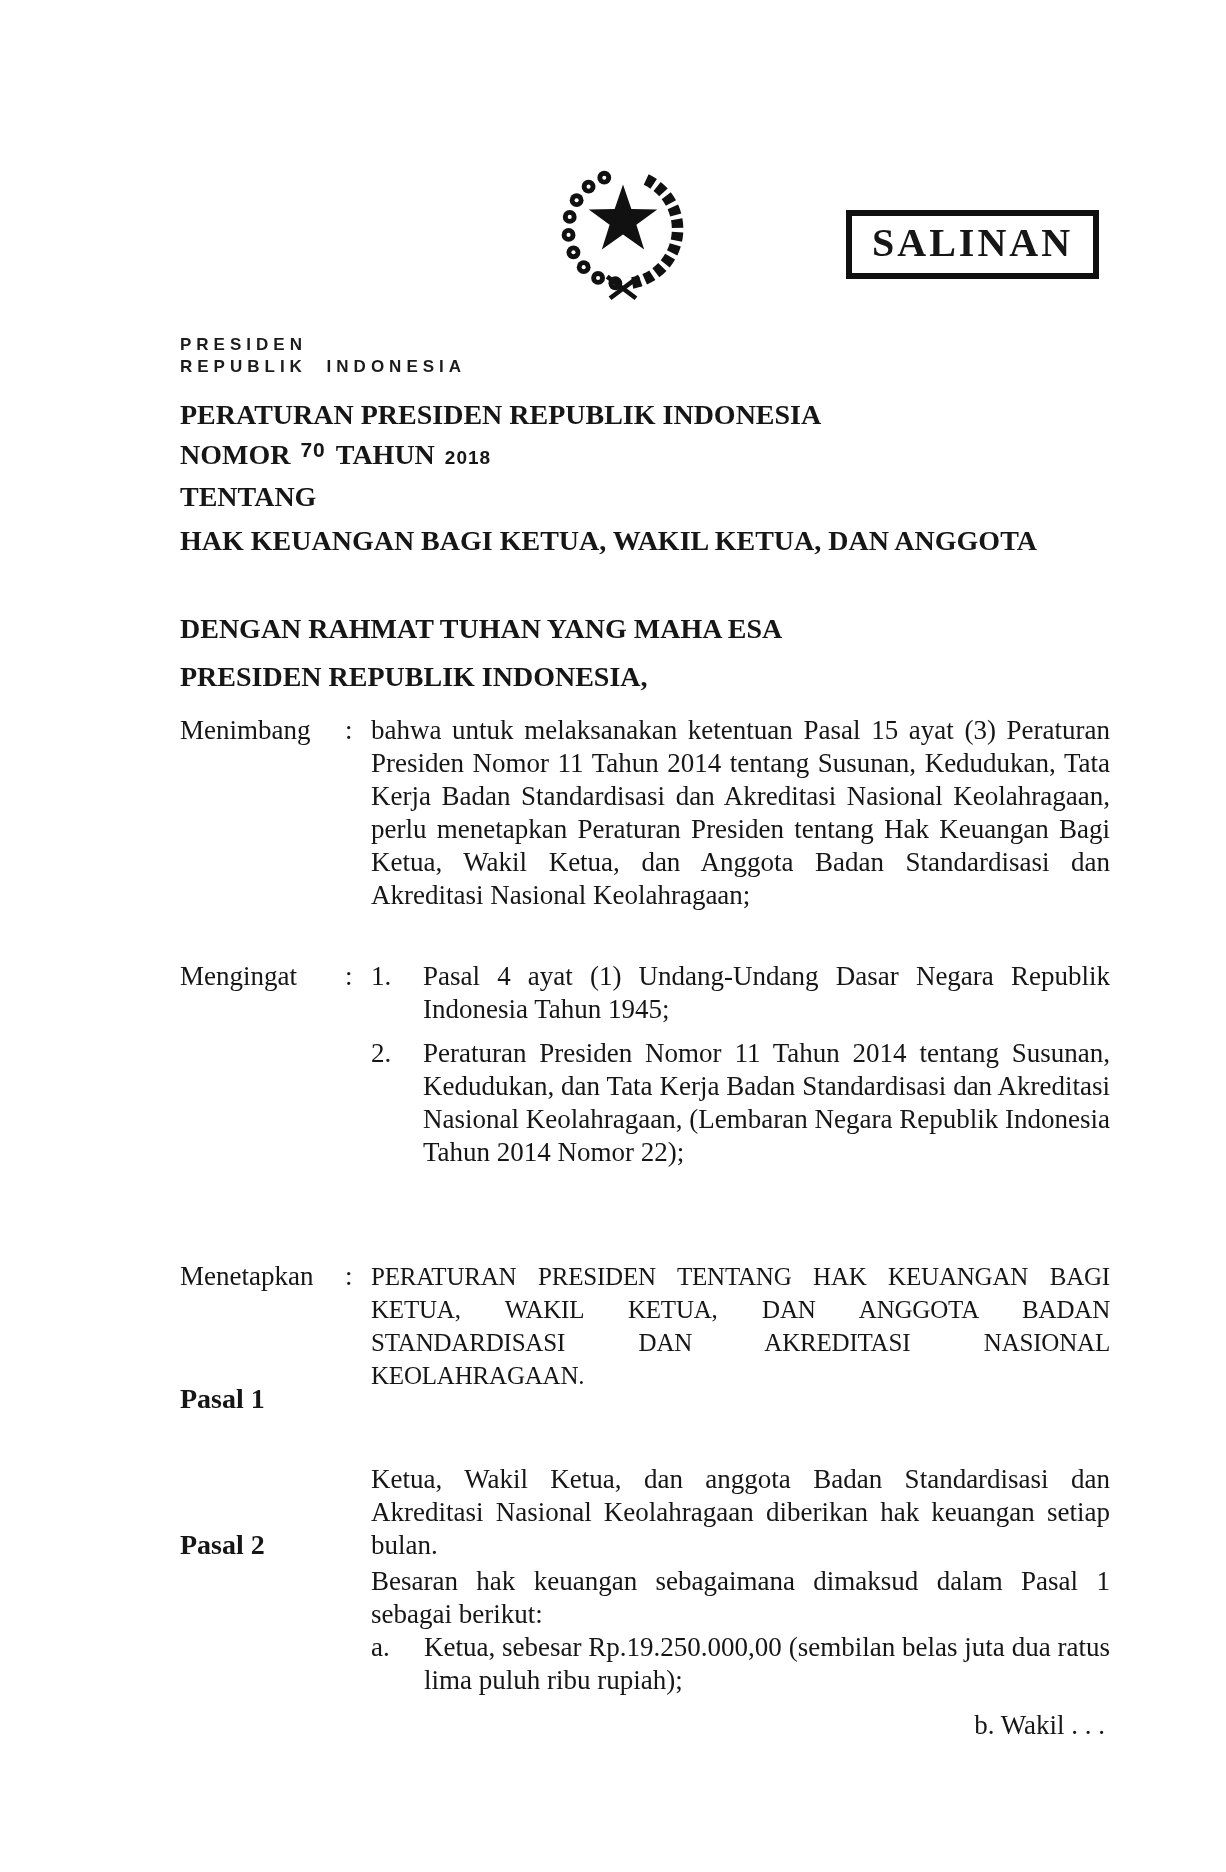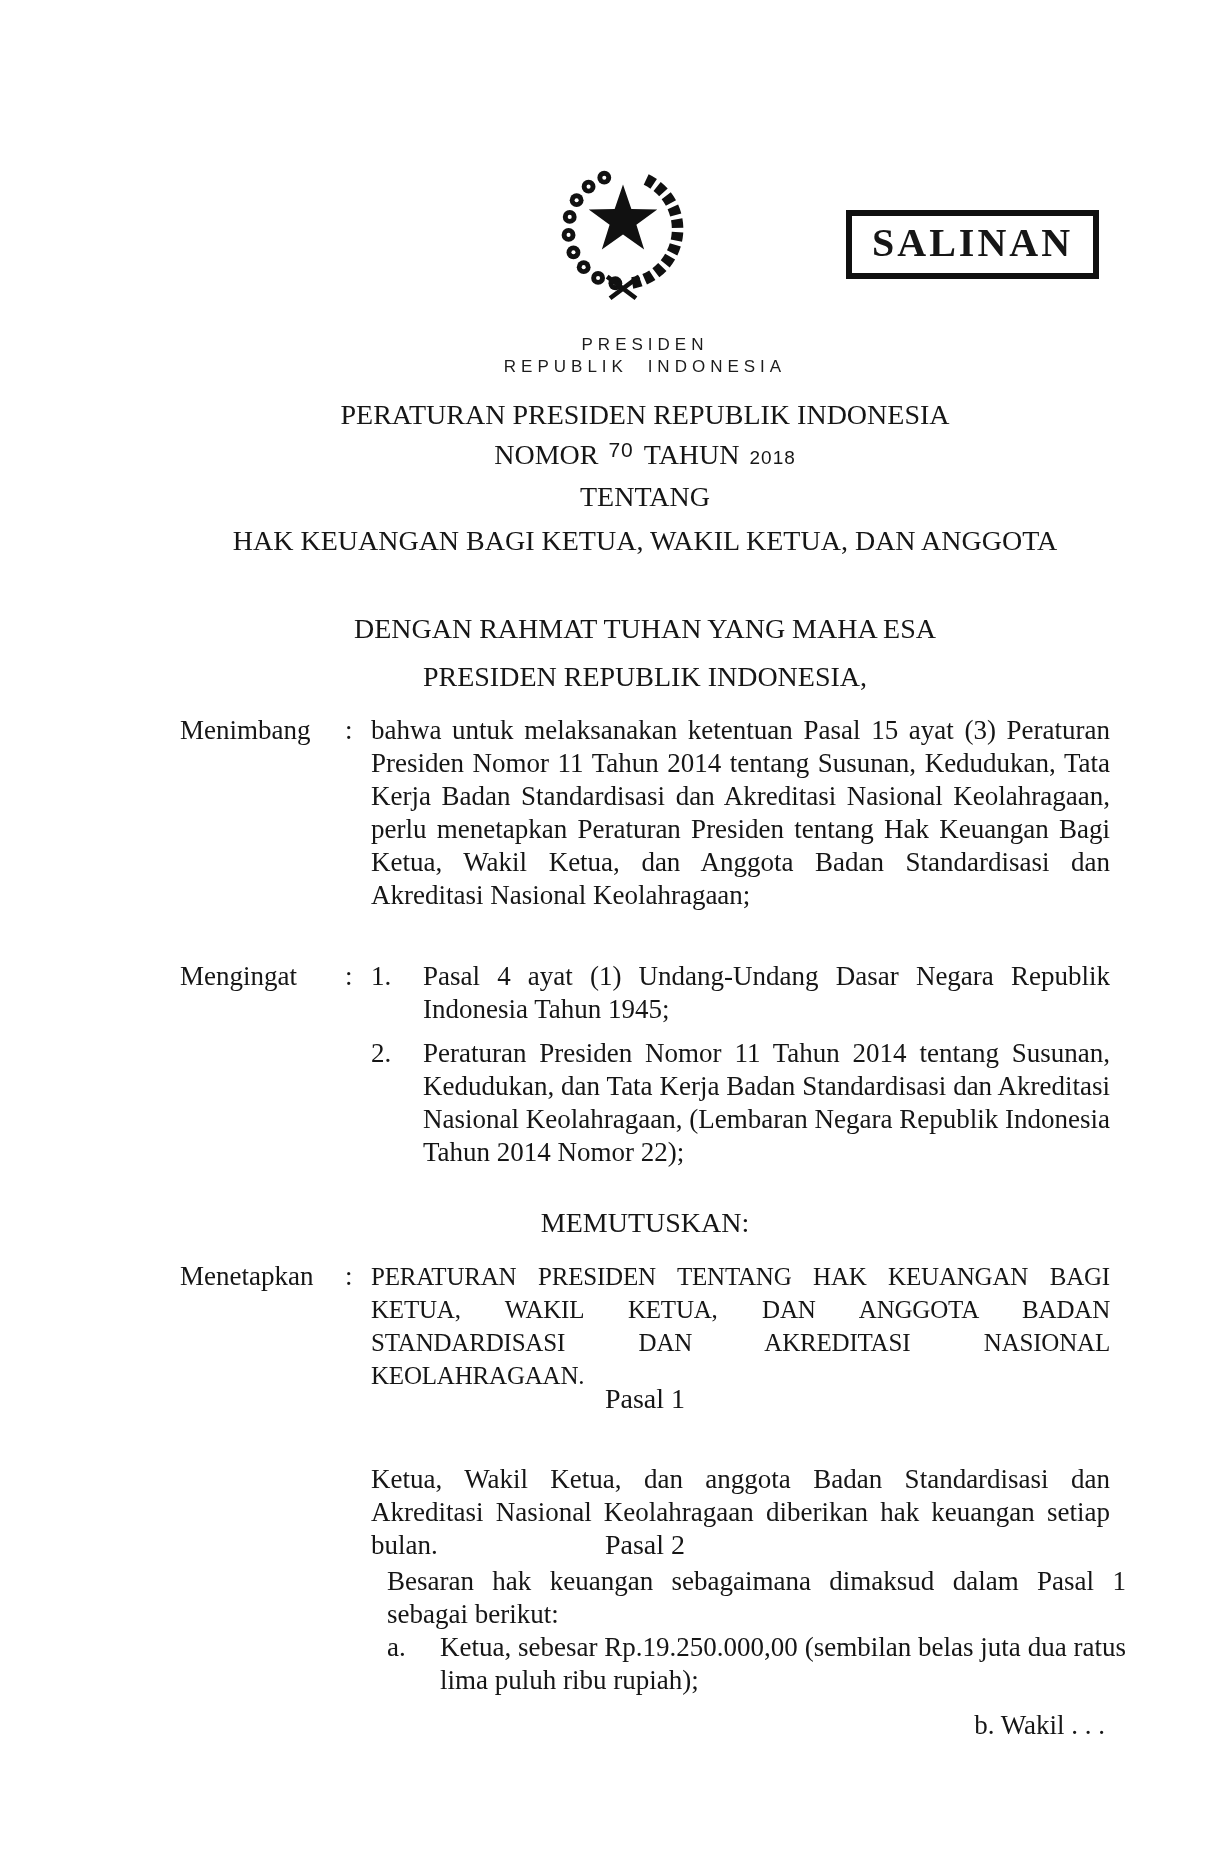--- a/index.html
+++ b/index.html
@@ -7,21 +7,21 @@
     position:relative;
     width:1226px;height:1872px;
     background:#ffffff;
     font-family:"Liberation Serif",serif;
     color:#161616;
     margin:0 auto;
     overflow:hidden;
   }
   .abs{position:absolute;}
   .blk{left:180px;width:930px;}
-  .center{text-align:center;}
+  .center{font-weight:bold;}
 
   
   .emblem{left:547px;top:160px;width:152px;height:144px;}
   .emblem svg{width:100%;height:100%;}
 
   
   .stamp{
     left:846px;top:210px;
     border:6px solid #101010;
     padding:5px 20px 8px 20px;
@@ -143,33 +143,32 @@
         <div class="inum">1.</div>
         <div class="itext">Pasal 4 ayat (1) Undang-Undang Dasar Negara Republik Indonesia Tahun 1945;</div>
       </div>
       <div class="item-row">
         <div class="inum">2.</div>
         <div class="itext">Peraturan Presiden Nomor 11 Tahun 2014 tentang Susunan, Kedudukan, dan Tata Kerja Badan Standardisasi dan Akreditasi Nasional Keolahragaan, (Lembaran Negara Republik Indonesia Tahun 2014 Nomor 22);</div>
       </div>
     </div>
   </div>
 
-  <div class="abs blk center hd memutuskan">MEMUTUSKAN:</div>
 
   <div class="abs blk menetapkan row">
     <div class="lbl">Menetapkan</div>
     <div class="colon">:</div>
     <div class="bod caps-body">PERATURAN PRESIDEN TENTANG HAK KEUANGAN BAGI KETUA, WAKIL KETUA, DAN ANGGOTA BADAN STANDARDISASI DAN AKREDITASI NASIONAL KEOLAHRAGAAN.</div>
   </div>
 
   <div class="abs blk center hd pasal1-h">Pasal 1</div>
   <div class="abs pasal-body pasal1-b">Ketua, Wakil Ketua, dan anggota Badan Standardisasi dan Akreditasi Nasional Keolahragaan diberikan hak keuangan setiap bulan.</div>
 
   <div class="abs blk center hd pasal2-h">Pasal 2</div>
-  <div class="abs pasal-body pasal2-b" style="text-align:left;margin-left:16px;">
+  <div class="abs pasal-body pasal2-b" style="text-align:left;">
     <div style="text-align:justify;">Besaran hak keuangan sebagaimana dimaksud dalam Pasal 1 sebagai berikut:</div>
     <div class="item-row p2items">
       <div class="alpha">a.</div>
       <div class="itext">Ketua, sebesar Rp.19.250.000,00 (sembilan belas juta dua ratus lima puluh ribu rupiah);</div>
     </div>
   </div>
 
   <div class="abs catchword">b. Wakil . . .</div>
 
 </div>

